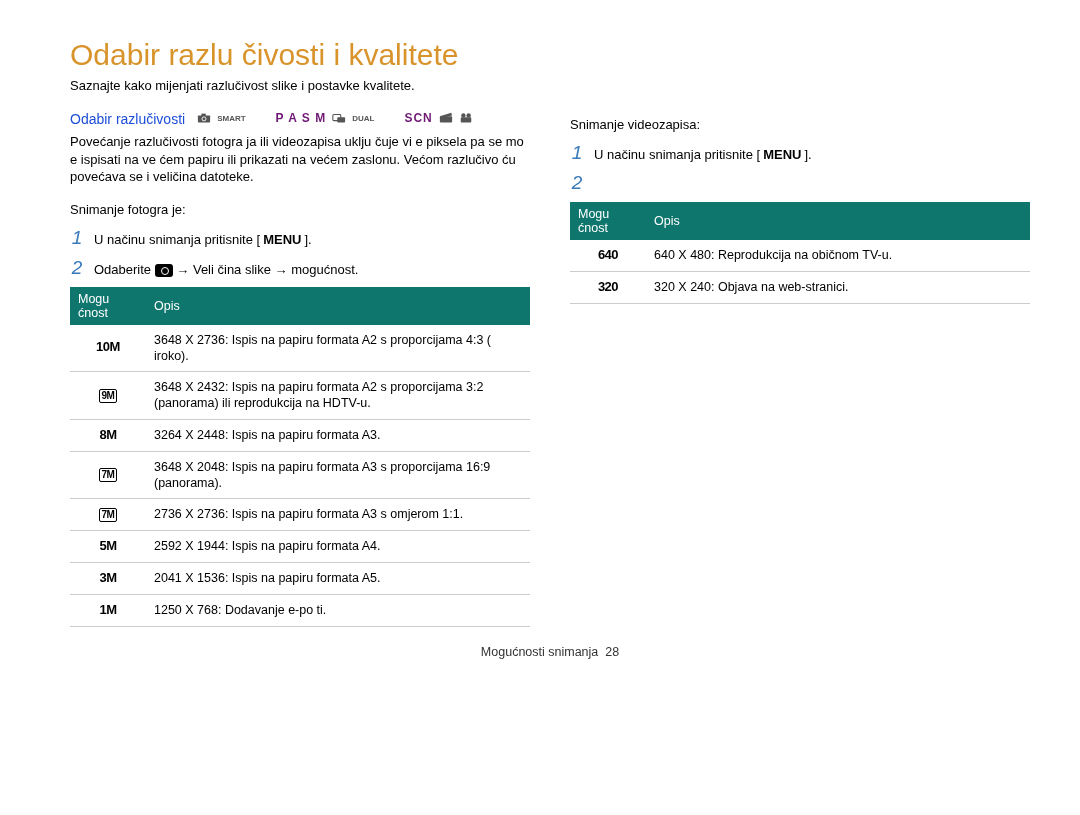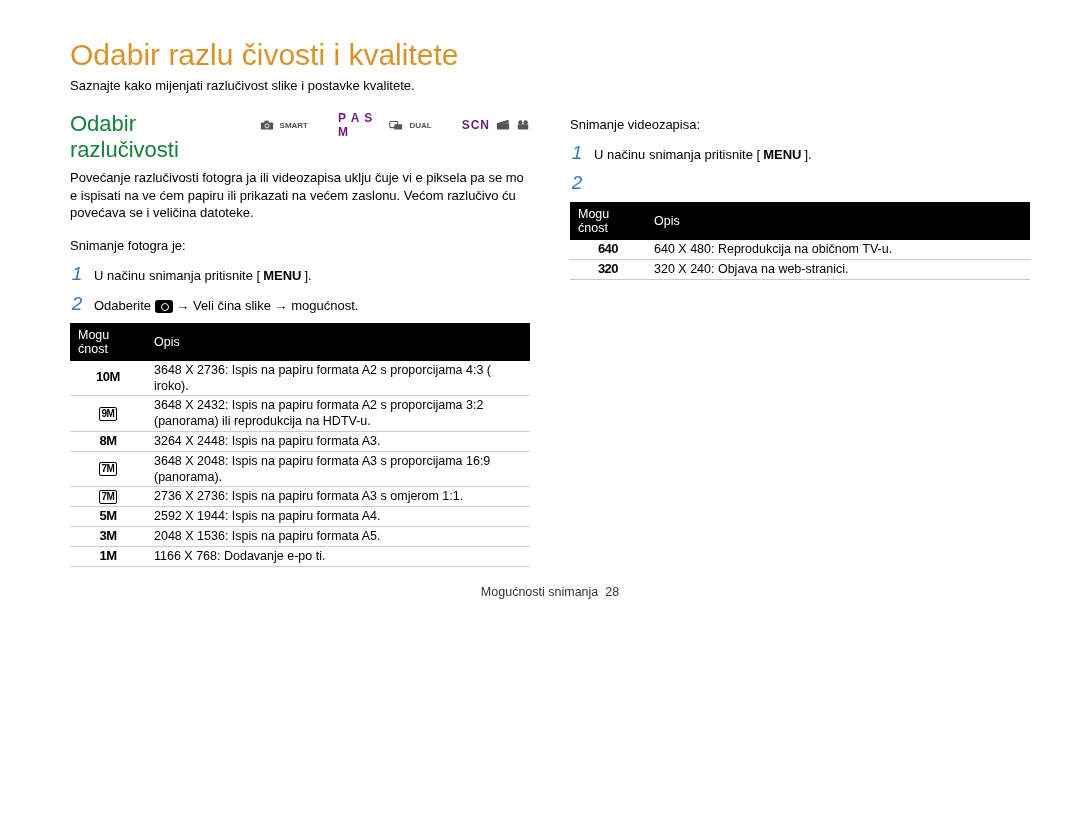--- a/index.html
+++ b/index.html
@@ -29,22 +29,22 @@
   .col {
     flex: 1;
   }
   .sub-heading-row {
     display: flex;
     align-items: baseline;
     gap: 12px;
     margin-bottom: 6px;
   }
   .sub-heading {
-    color: #15803d;
-    font-size: 22px;
+    color: #1d4ed8;
+    font-size: 14px;
     font-weight: 400;
   }
   .mode-icons {
     display: flex;
     align-items: center;
     gap: 6px;
   }
   .mode-text {
     font-size: 12px;
     letter-spacing: 1px;
@@ -132,28 +132,28 @@
   }
   .video-icon-blk::before { left: 3px; }
   .video-icon-blk::after { left: 10px; }
   table.opt {
     border-collapse: collapse;
     width: 100%;
     margin-top: 4px;
     font-size: 12.5px;
   }
   table.opt th {
-    background: #000000;
+    background: #0f766e;
     color: #fff;
     font-weight: 400;
     text-align: left;
     padding: 5px 8px;
   }
   table.opt td {
-    padding: 1px 8px;
+    padding: 7px 8px;
     border-bottom: 1px solid #ccc;
     vertical-align: middle;
     line-height: 1.3;
   }
   table.opt td.icon-cell {
     width: 60px;
     text-align: center;
     font-weight: bold;
     font-size: 13px;
     letter-spacing: -0.5px;
@@ -270,25 +270,25 @@
           <tr>
             <td class="icon-cell"><span class="res-box">7M</span></td>
             <td>2736 X 2736: Ispis na papiru formata A3 s omjerom 1:1.</td>
           </tr>
           <tr>
             <td class="icon-cell"><span class="res-icon">5M</span></td>
             <td>2592 X 1944: Ispis na papiru formata A4.</td>
           </tr>
           <tr>
             <td class="icon-cell"><span class="res-icon">3M</span></td>
-            <td>2048 X 1536: Ispis na papiru formata A5.</td>
+            <td>2041 X 1536: Ispis na papiru formata A5.</td>
           </tr>
           <tr>
             <td class="icon-cell"><span class="res-icon">1M</span></td>
-            <td>1166 X 768: Dodavanje e-po ti.</td>
+            <td>1250 X 768: Dodavanje e-po ti.</td>
           </tr>
         </tbody>
     </table>
   </div>
 
   <div class="col">
 
     <p class="section-label">Snimanje videozapisa:</p>
 
     <div class="step">

